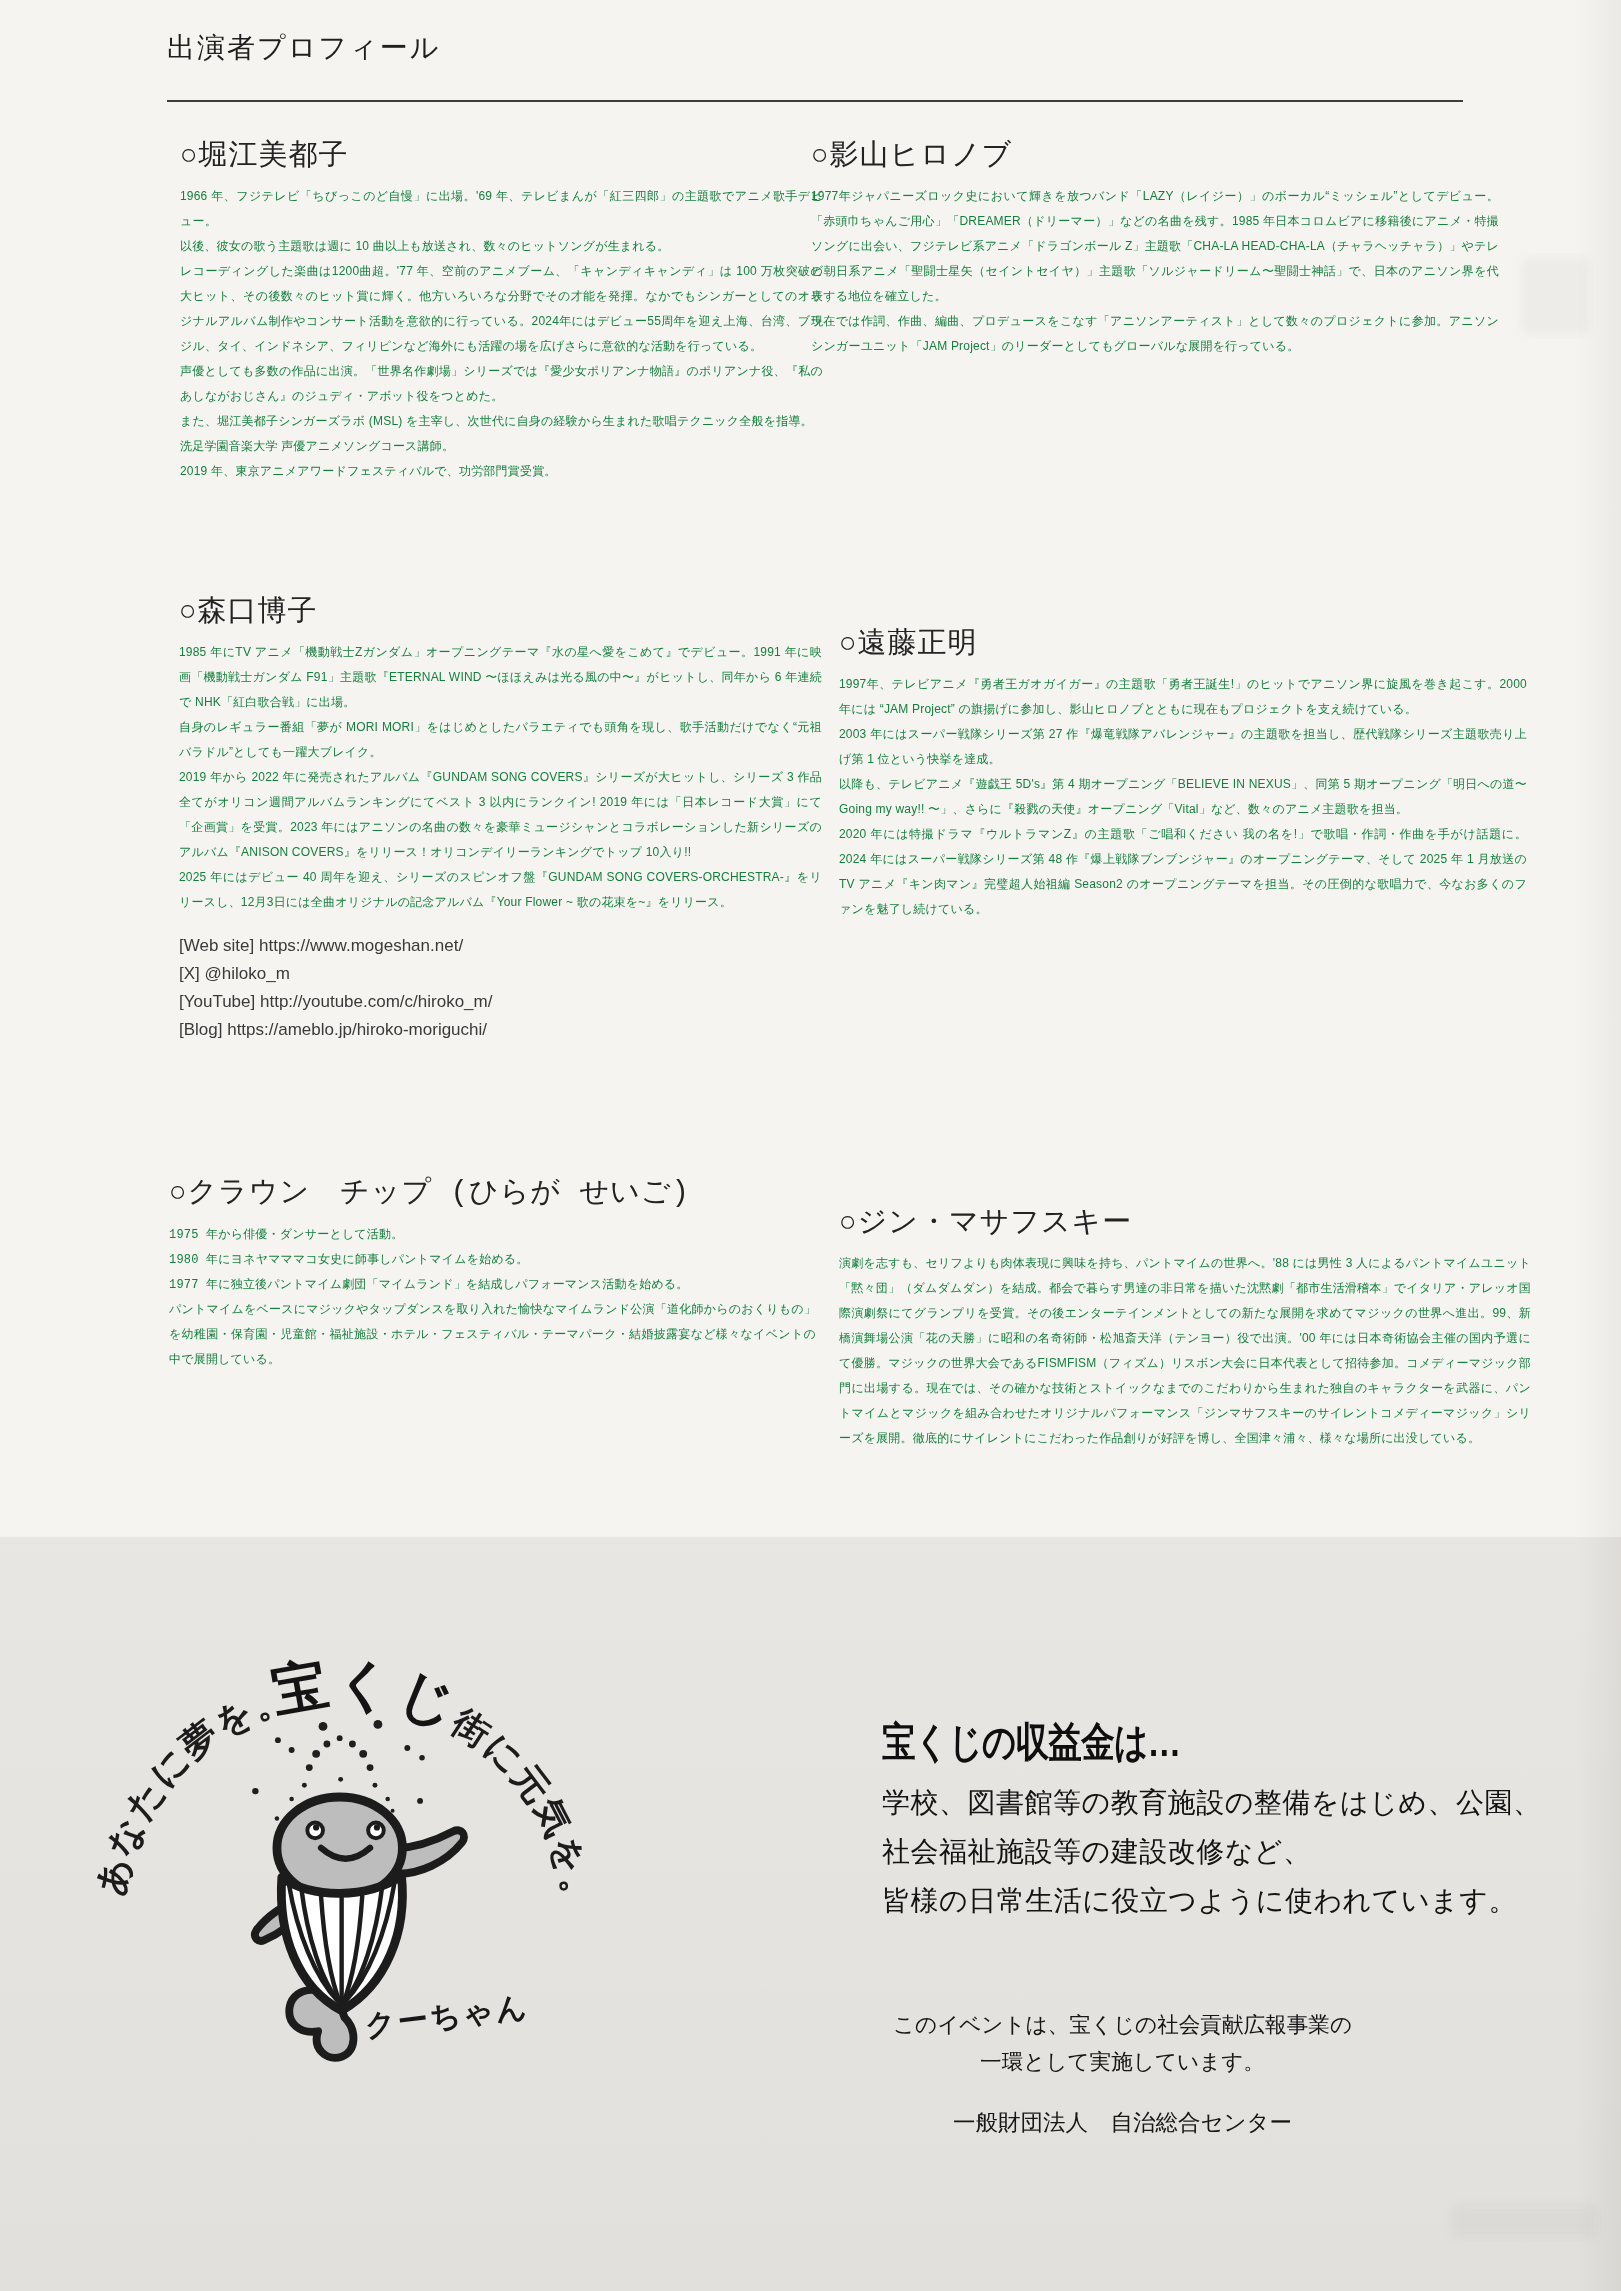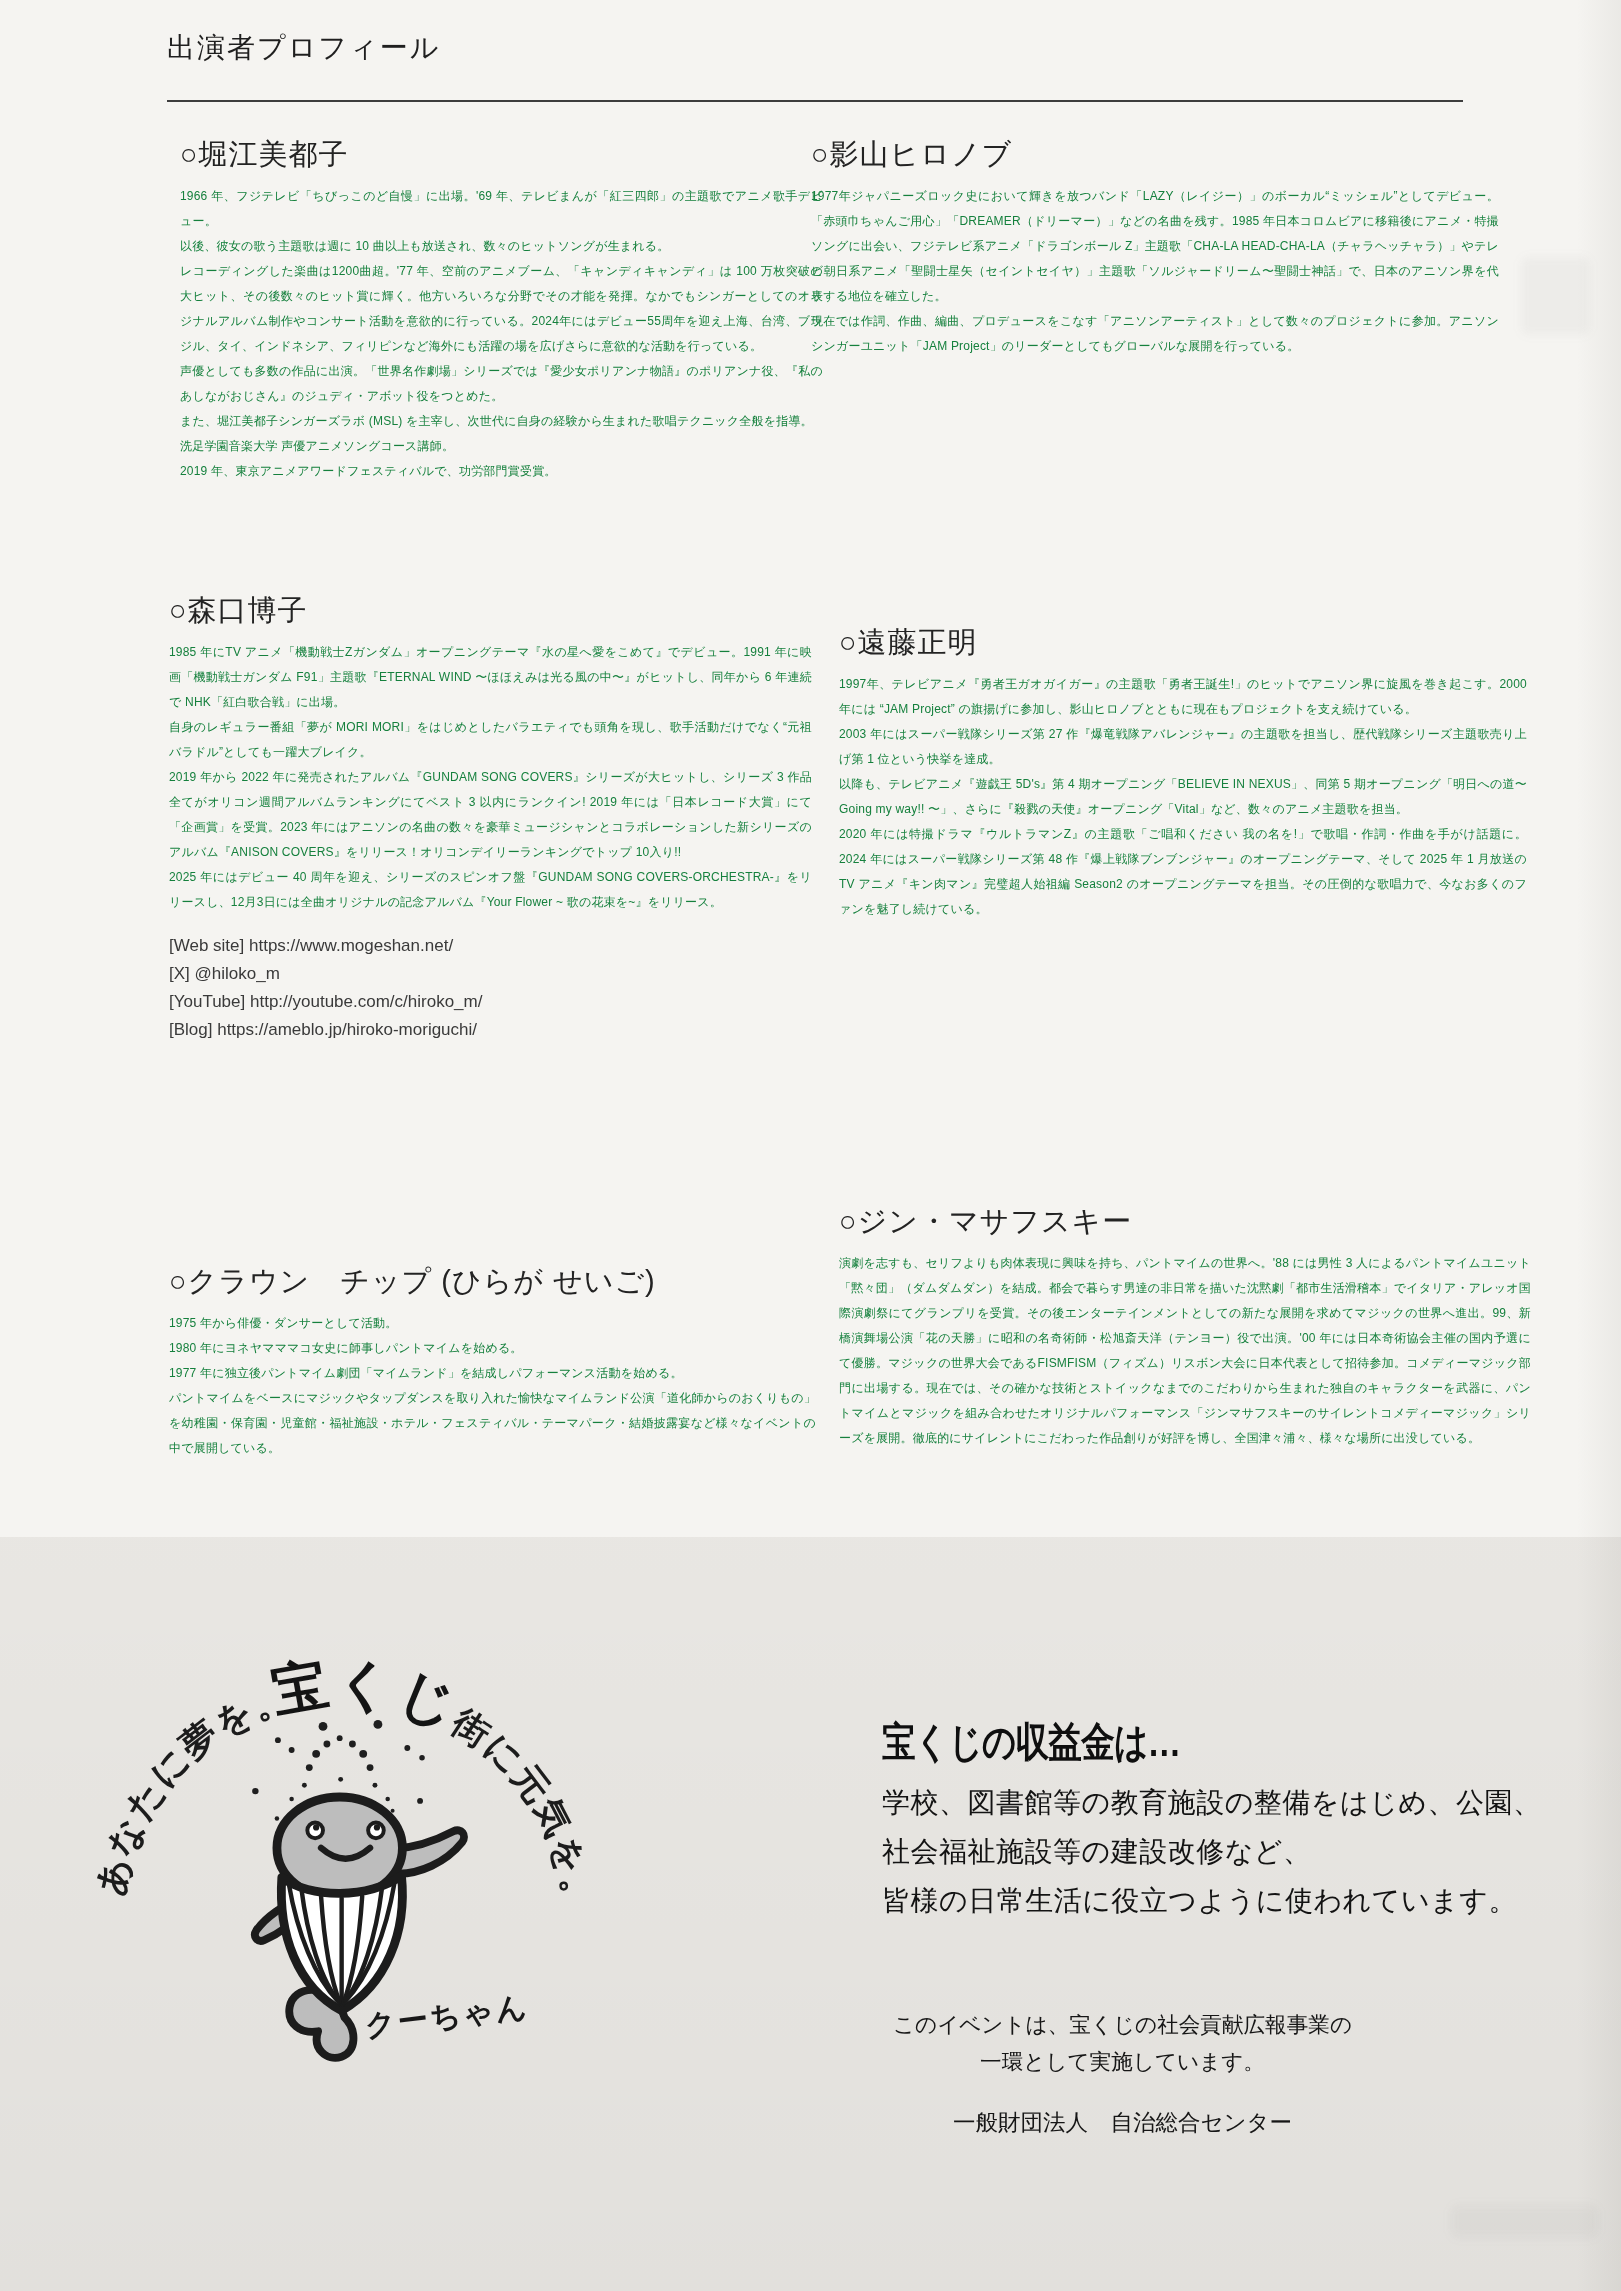--- a/index.html
+++ b/index.html
@@ -31,23 +31,23 @@
   .profile p{
     margin:0;font-size:12px;line-height:25px;color:#15803d;
     text-align:justify;letter-spacing:0.2px;
   }
   .profile .links{margin-top:17.6px;}
   .profile .links div{
     font-size:17px;line-height:28px;color:#3a3a3a;white-space:nowrap;
   }
   .prof-horie    {left:180px;top:137px;width:643px;height:449px;}
   .prof-kageyama {left:811px;top:137px;width:688px;height:449px;}
-  .prof-moriguchi{left:169px;top:593px;width:643px;height:588px;}
+  .prof-moriguchi{left:179px;top:593px;width:643px;height:588px;}
   .prof-endo     {left:839px;top:593px;width:688px;height:549px;margin-top:32px;}
-  .prof-chip     {left:169px;top:1264px;width:647px;height:328px;}
+  .prof-chip     {left:169px;top:1176px;width:647px;height:328px;font-family:Liberation Mono, monospace;}
   .prof-jin      {left:839px;top:1204px;width:692px;height:331px;}
 
   
   .lottery-panel{
     position:absolute;left:0;top:1537px;width:1621px;height:755px;
     background:#eceae6;
   }
   .lottery-panel::before{
     content:"";position:absolute;inset:0;
     background:linear-gradient(180deg,rgba(0,0,0,0.015),rgba(0,0,0,0.045));

